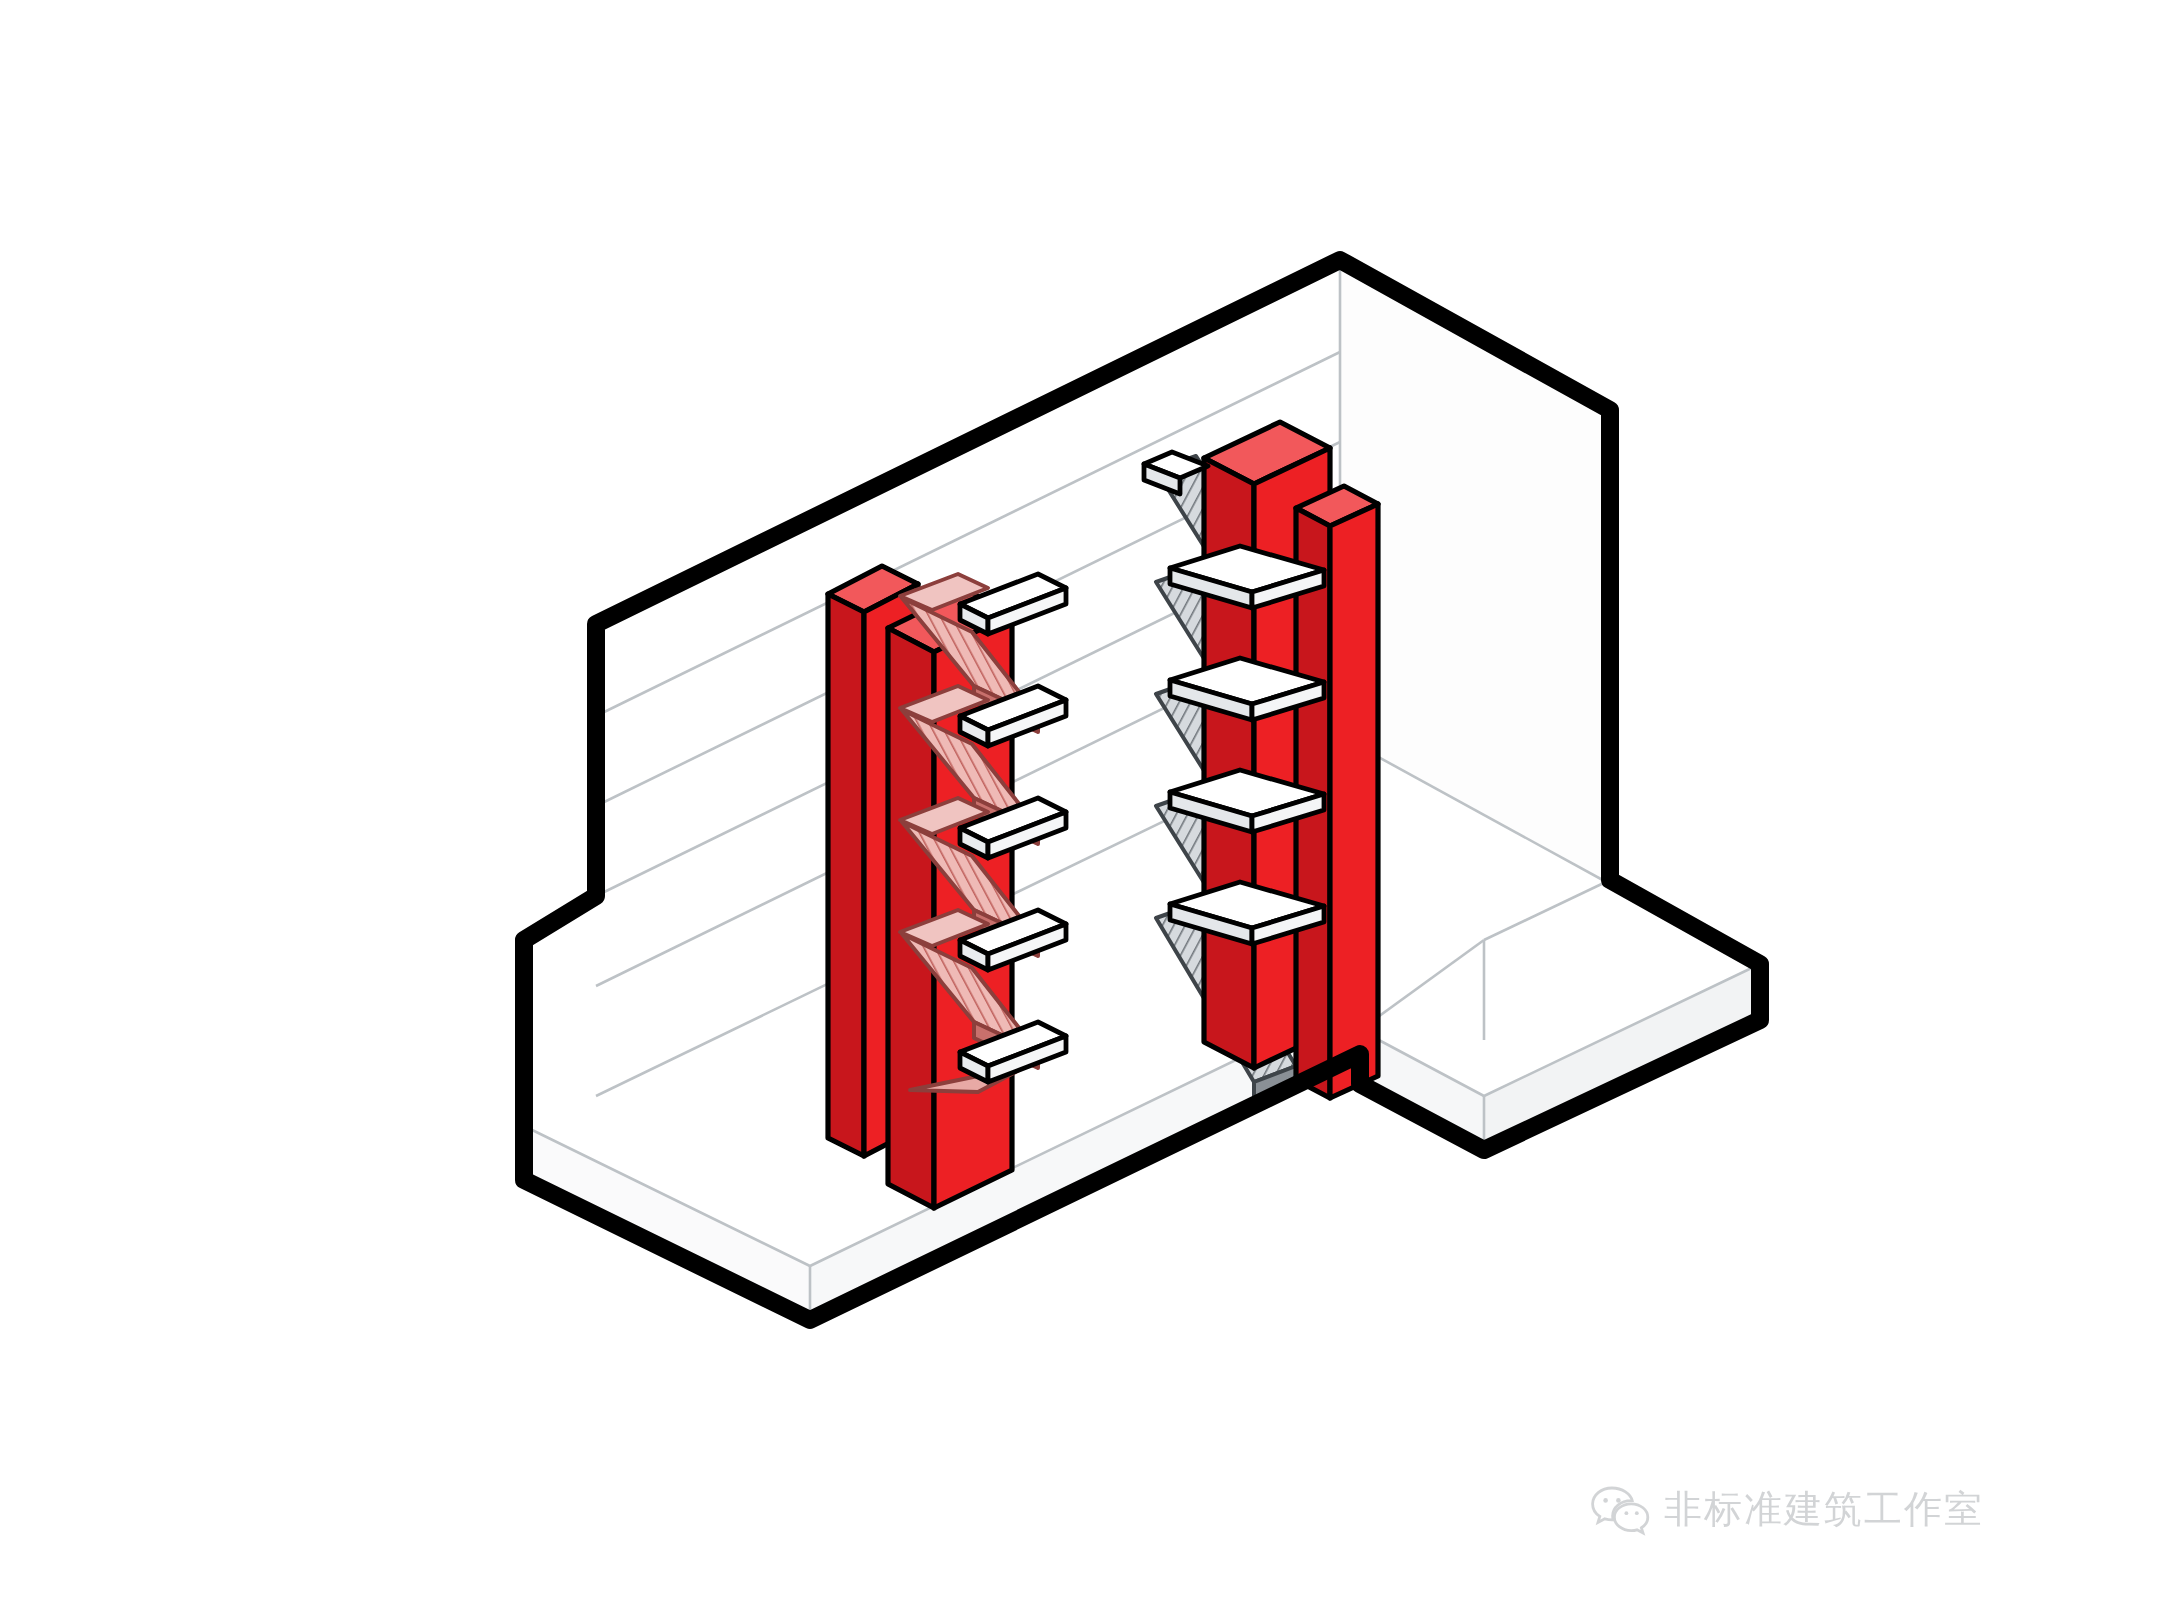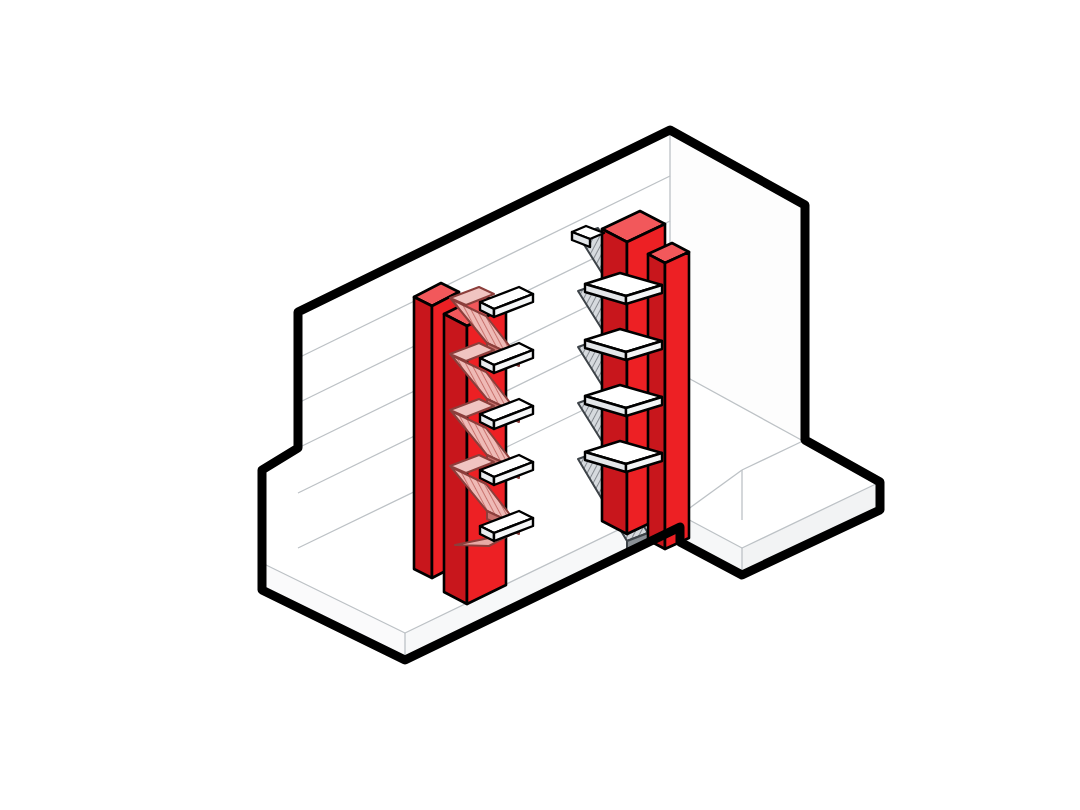--- a/index.html
+++ b/index.html
@@ -240,14 +240,25 @@
         </g>
       </g>
     </g>
 
     <g fill="none" stroke="#000000" stroke-width="9" stroke-linejoin="round" stroke-linecap="round">
       <polygon points="298,312 670,130 805,205 805,440 880,482 880,510 742,575 680,542 680,527 405,660 262,590 262,470 298,448"></polygon>
     </g>
 
   </svg>
 
+  <div class="watermark">
+    <svg class="wm-icon" width="30" height="26" viewBox="0 0 30 26">
+      <path d="M11 2C5.6 2 1.3 5.6 1.3 10c0 2.5 1.4 4.8 3.6 6.2L4 19.2l3.4-1.8c1.1.3 2.3.5 3.6.5h.6c-.2-.6-.3-1.3-.3-2 0-4.2 4.1-7.6 9.2-7.6h.6C20.4 5 16.2 2 11 2z" fill="none" stroke="#6e7379" stroke-width="1.4"></path>
+      <circle cx="7.8" cy="8.2" r="1.15" fill="#6e7379"></circle>
+      <circle cx="14.2" cy="8.2" r="1.15" fill="#6e7379"></circle>
+      <path d="M20.6 9.9c-4.6 0-8.4 3-8.4 6.7 0 3.7 3.8 6.7 8.4 6.7 1 0 2-.1 2.9-.4l3 1.6-.8-2.6c1.9-1.2 3.2-3.1 3.2-5.3 0-3.7-3.7-6.7-8.3-6.7z" fill="none" stroke="#6e7379" stroke-width="1.4"></path>
+      <circle cx="18.2" cy="14.6" r="0.95" fill="#6e7379"></circle>
+      <circle cx="23.4" cy="14.6" r="0.95" fill="#6e7379"></circle>
+    </svg>
+    <span class="wm-text">非标准建筑工作室</span>
+  </div>
 
 </div>
 
 </body></html>

